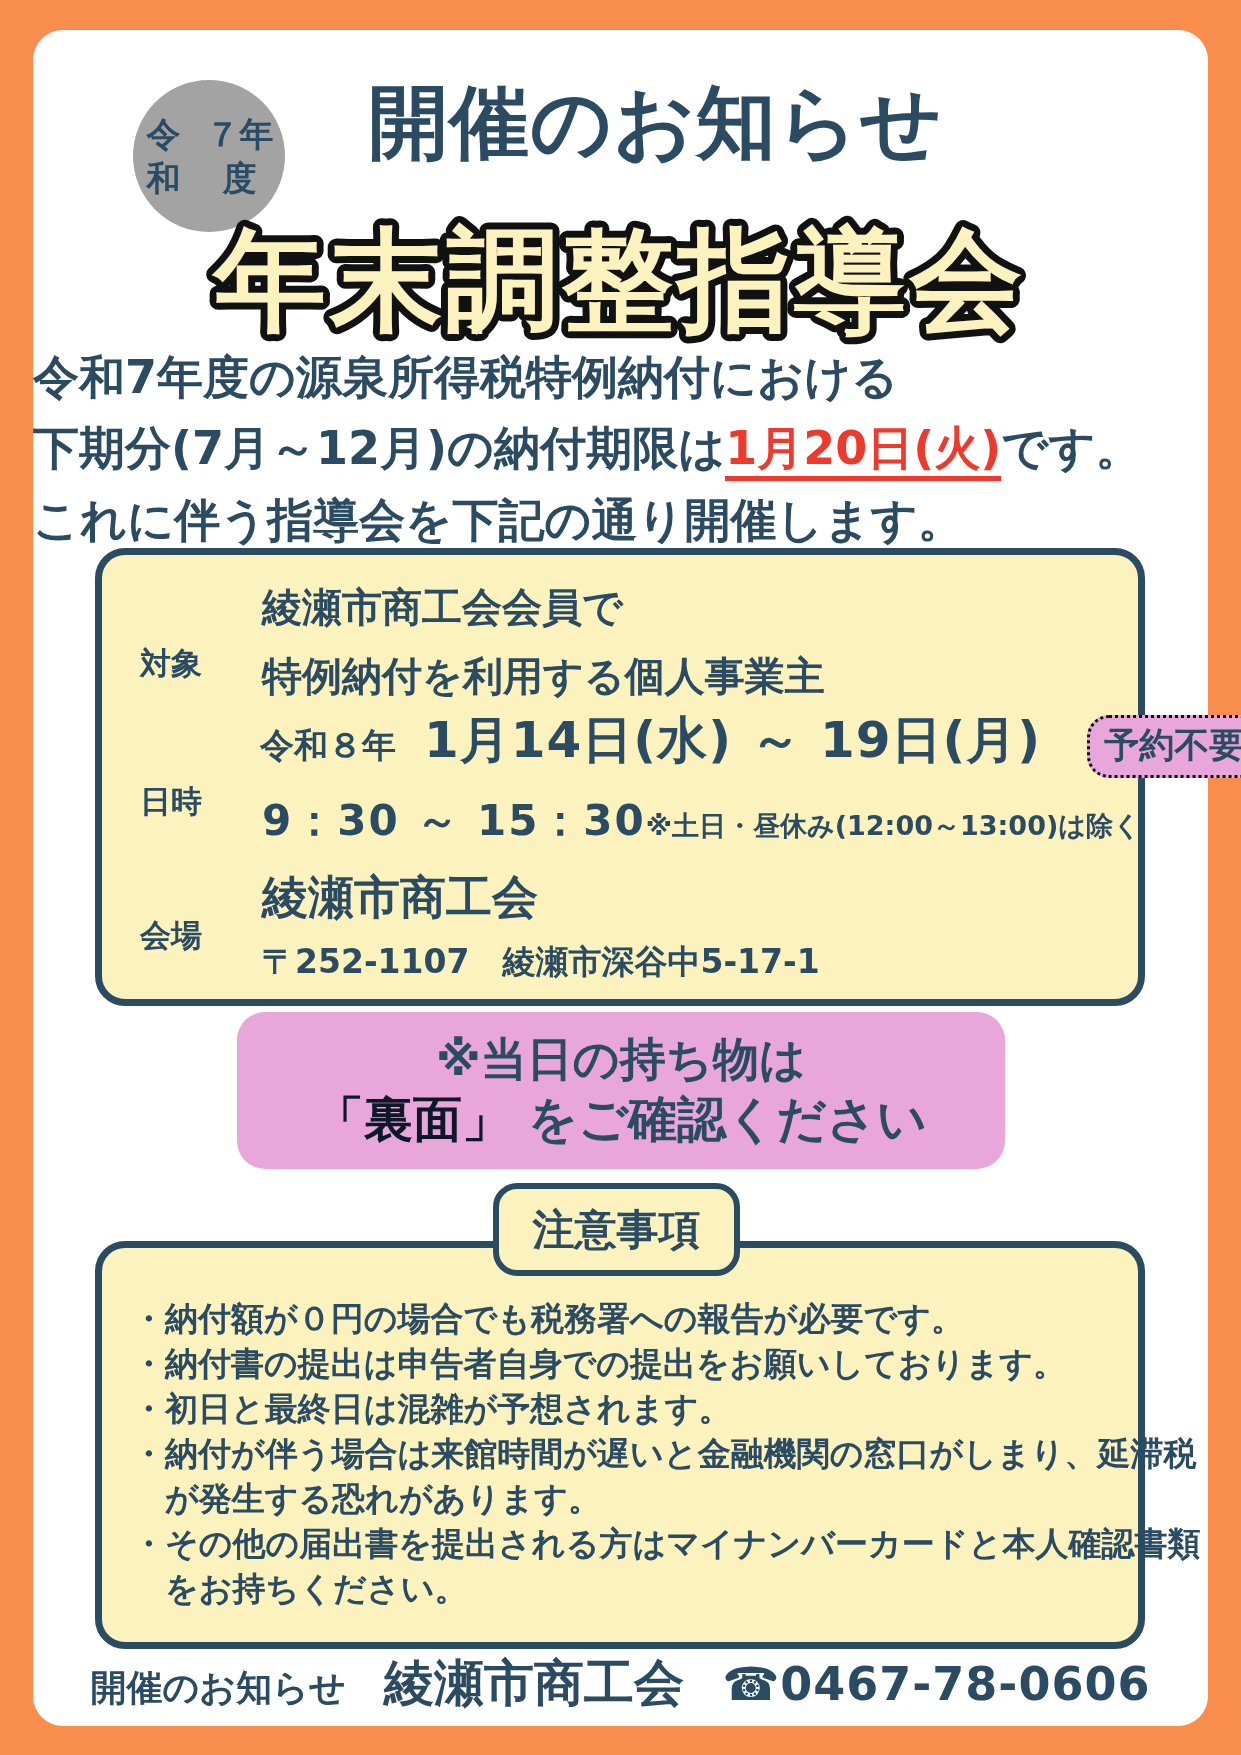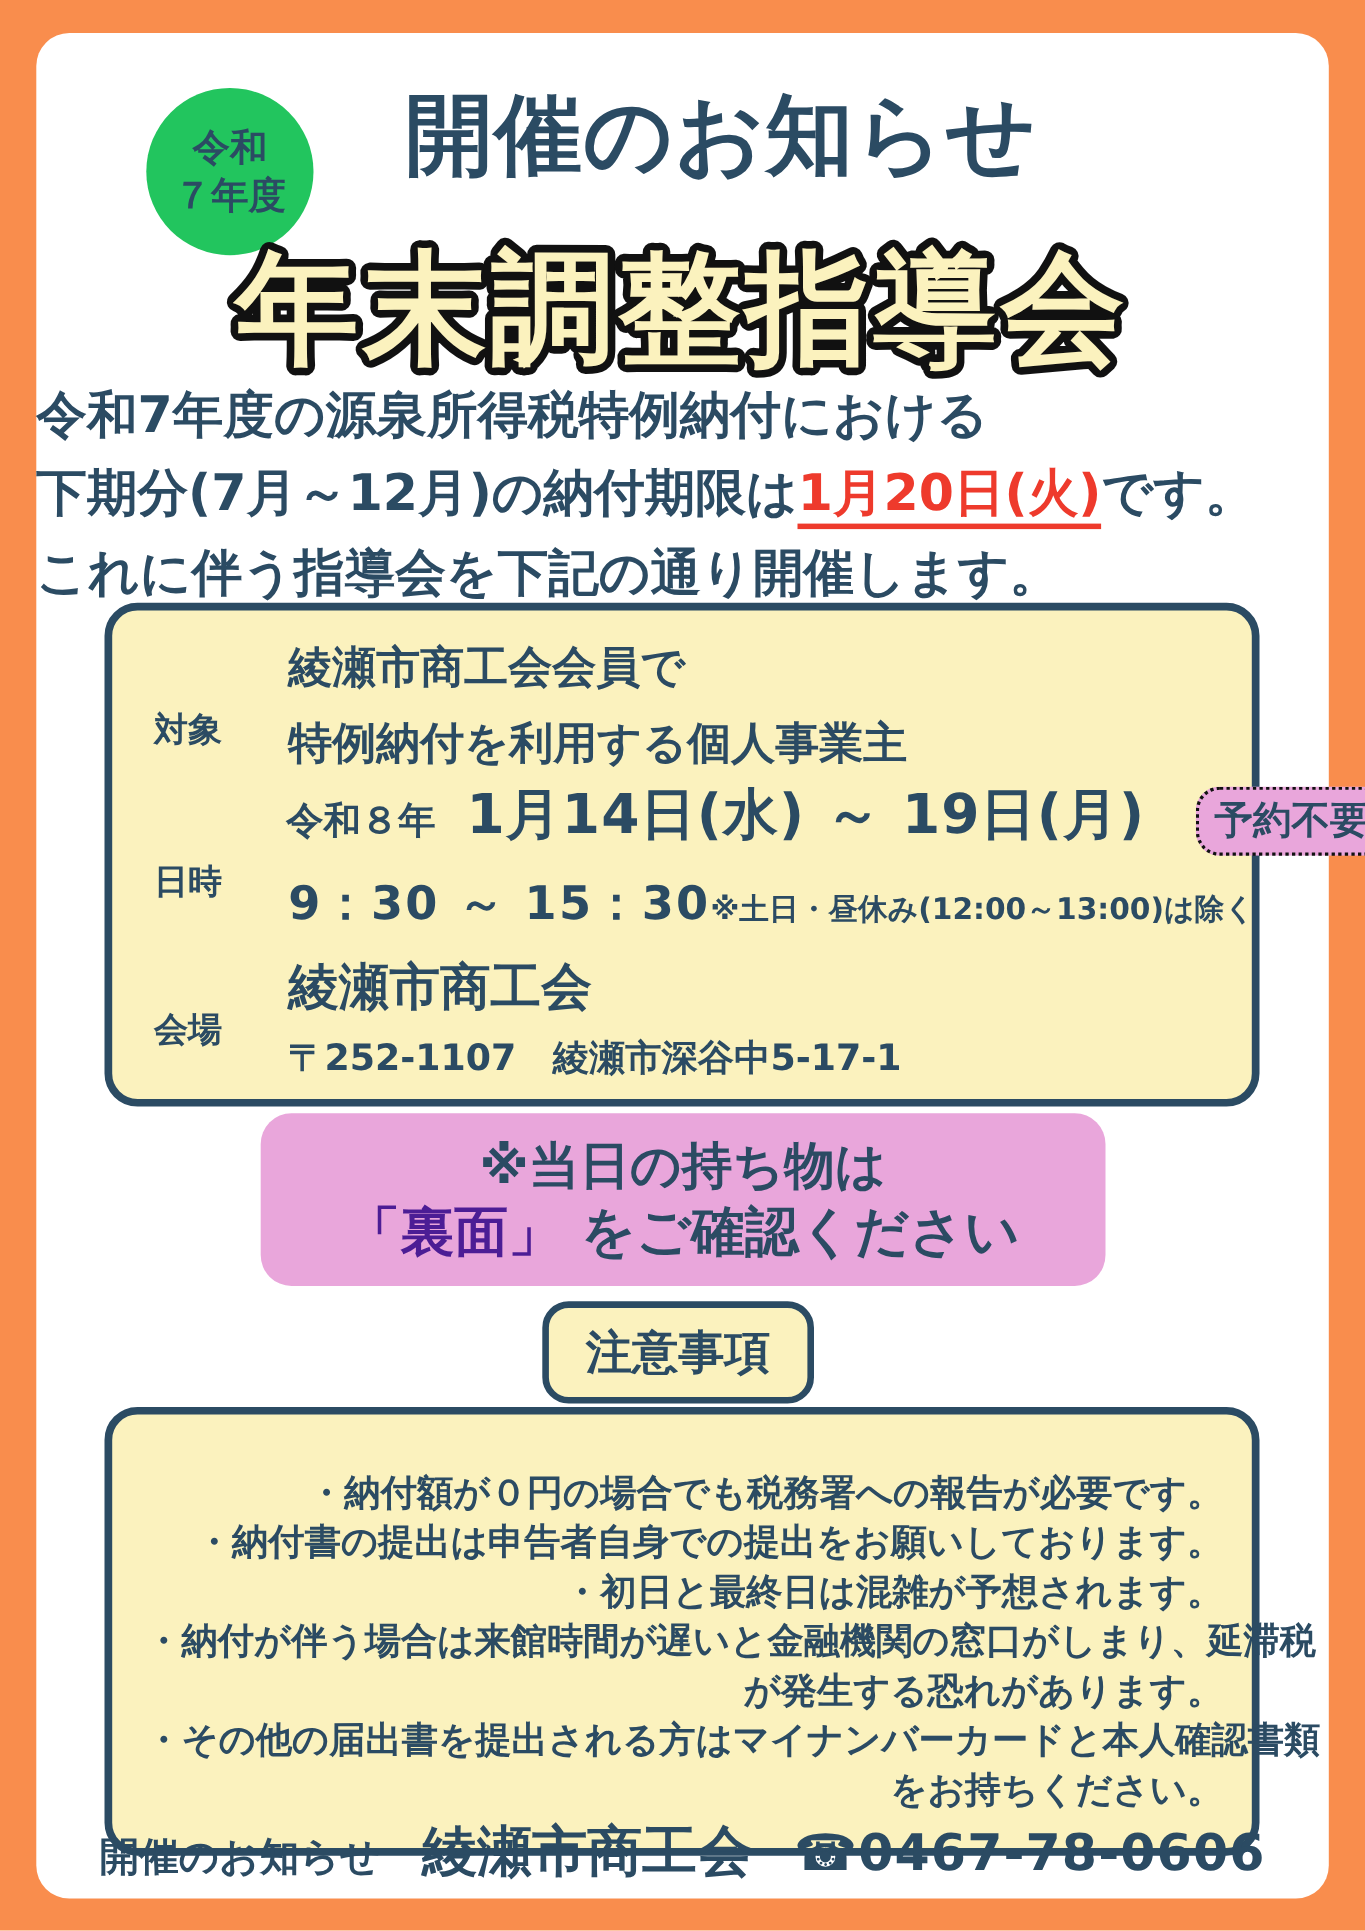--- a/index.html
+++ b/index.html
@@ -7,33 +7,33 @@
     width:1241px;height:1755px;position:relative;overflow:hidden;
     background:#F98D4D;
     font-family:"DejaVu Sans",sans-serif;font-weight:bold;color:#2B4B63;
   }
   .sheet{
     position:absolute;left:33px;top:30px;width:1175px;height:1696px;
     background:#FFFFFF;border-radius:30px;
   }
   .year-badge{
     position:absolute;left:100px;top:50px;width:152px;height:152px;border-radius:50%;
-    background:#22c55e;display:flex;flex-direction:column;align-items:center;justify-content:center;
+    background:#a3a3a3;display:flex;flex-direction:row;align-items:center;justify-content:center;
     font-size:34px;line-height:1.3;text-align:center;
   }
   .page-title{
     position:absolute;left:0;top:40px;width:100%;margin:0;box-sizing:border-box;padding-left:70px;
     text-align:center;font-size:80px;letter-spacing:1px;color:#2B4B63;font-weight:bold;
   }
   .main-title{position:absolute;left:0;top:163px;width:1175px;height:165px;}
   .intro{
     position:absolute;left:0;top:312px;width:100%;text-align:left;
     font-size:46px;line-height:1.55;
   }
-  .red{color:#4c1d95;}
+  .red{color:#0f172a;}
   .deadline{color:#EE3A2C;border-bottom:5px solid #EE3A2C;padding-bottom:1px;}
 
   .info-box{
     position:absolute;left:62px;top:518px;width:1050px;height:458px;box-sizing:border-box;
     background:#FBF2BE;border:7px solid #2B4B63;border-radius:30px;
   }
   .row-label{position:absolute;left:38px;font-size:31px;}
   .lbl-target{top:88px;}
   .lbl-datetime{top:226px;}
   .lbl-venue{top:360px;}
@@ -58,24 +58,23 @@
   }
   .pb-line1{font-size:46px;}
   .pb-line2{font-size:49px;}
 
   .notice-label{
     position:absolute;left:460px;top:1153px;width:247px;height:93px;box-sizing:border-box;
     background:#FBF2BE;border:6px solid #2B4B63;border-radius:24px;z-index:2;
     display:flex;align-items:center;justify-content:center;font-size:42px;
   }
   .notes-box{
-    position:absolute;left:62px;top:1249px;width:1050px;height:408px;box-sizing:border-box;
+    position:absolute;left:62px;top:1211px;width:1050px;height:408px;box-sizing:border-box;
     background:#FBF2BE;border:7px solid #2B4B63;border-radius:30px;
     padding:48px 26px 0 30px;
-    text-align:right;
   }
   .note-line{font-size:33px;line-height:45px;white-space:nowrap;}
   .note-line.cont{padding-left:33px;}
 
   .footer{
     position:absolute;left:0;top:1620px;width:100%;
     display:flex;align-items:baseline;justify-content:center;gap:38px;white-space:nowrap;
   }
   .f-label{font-size:36px;}
   .f-org{font-size:50px;}

